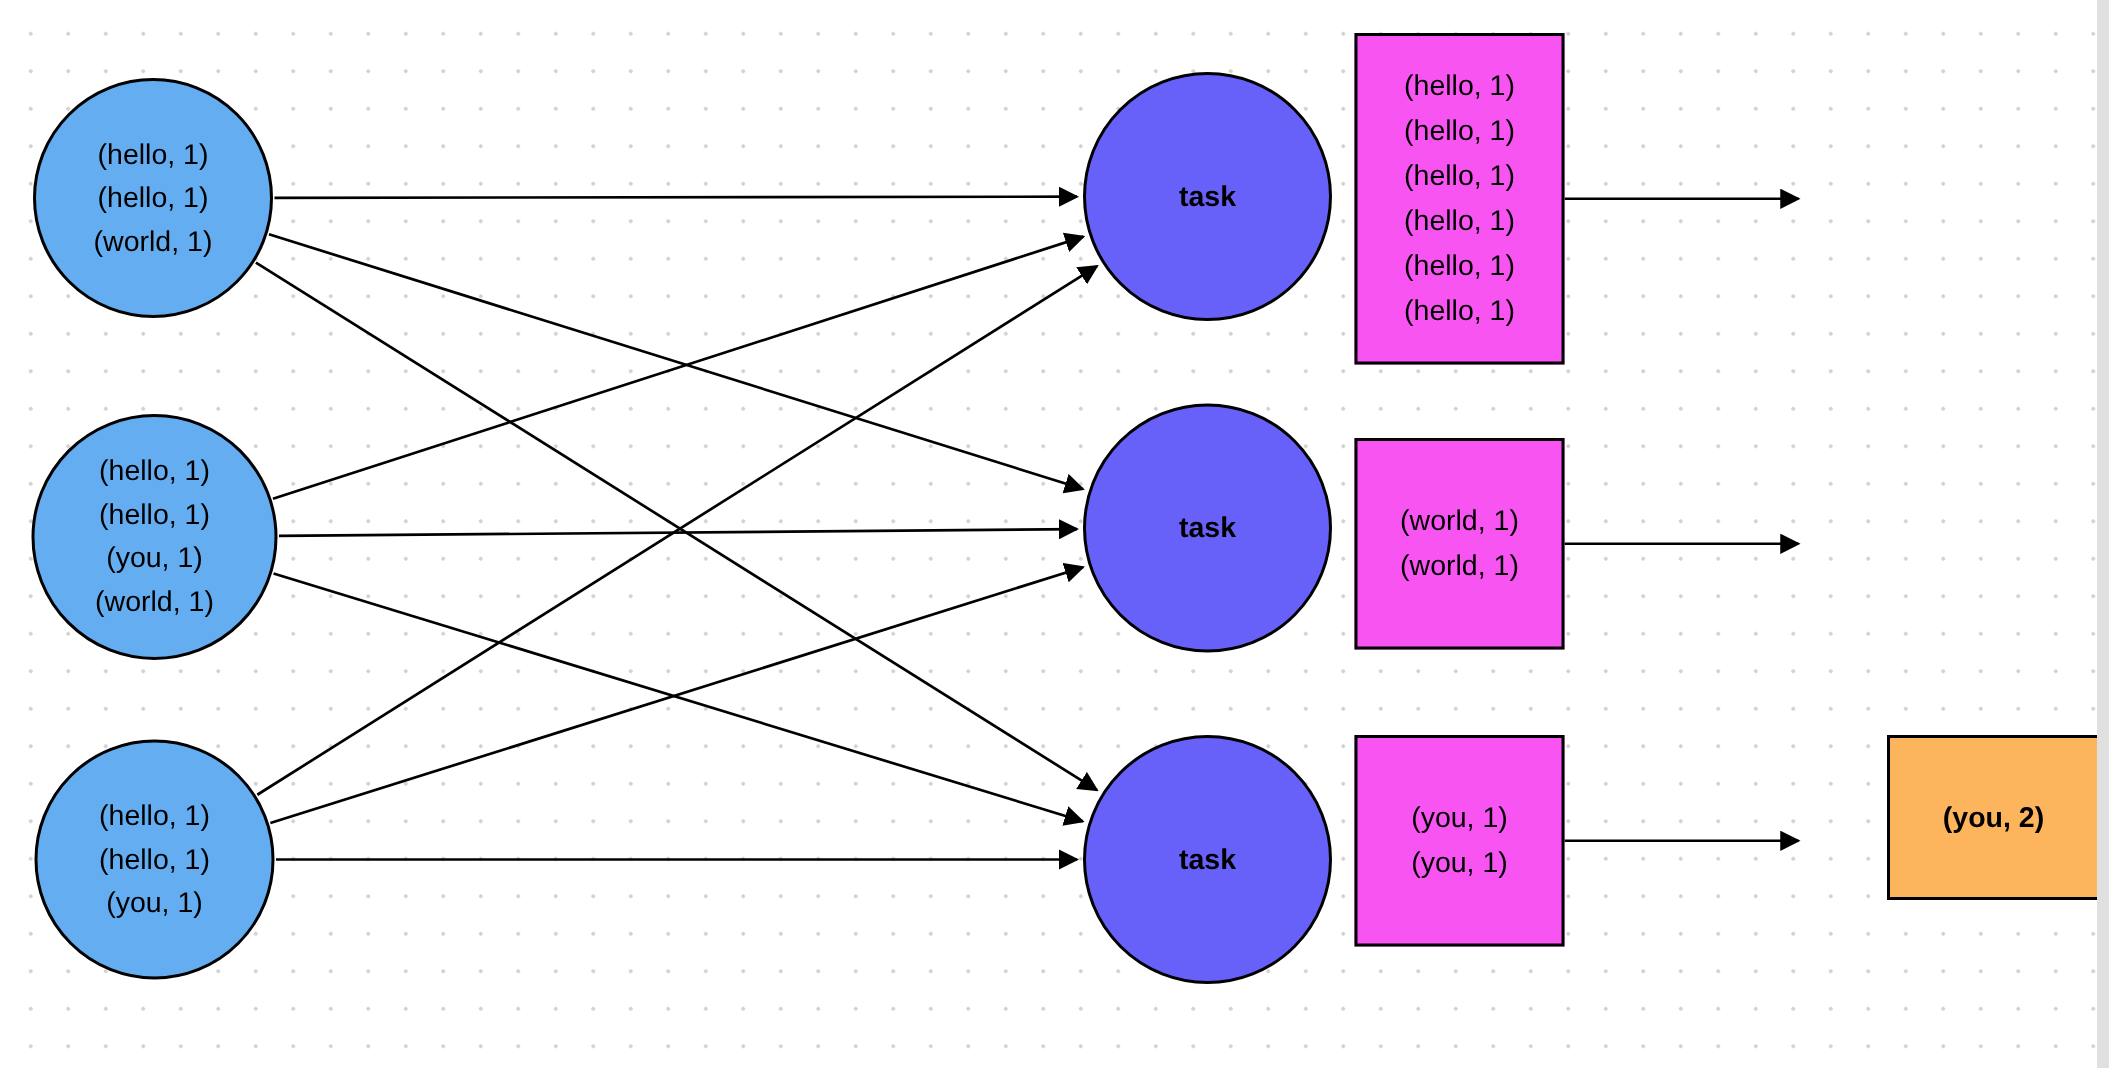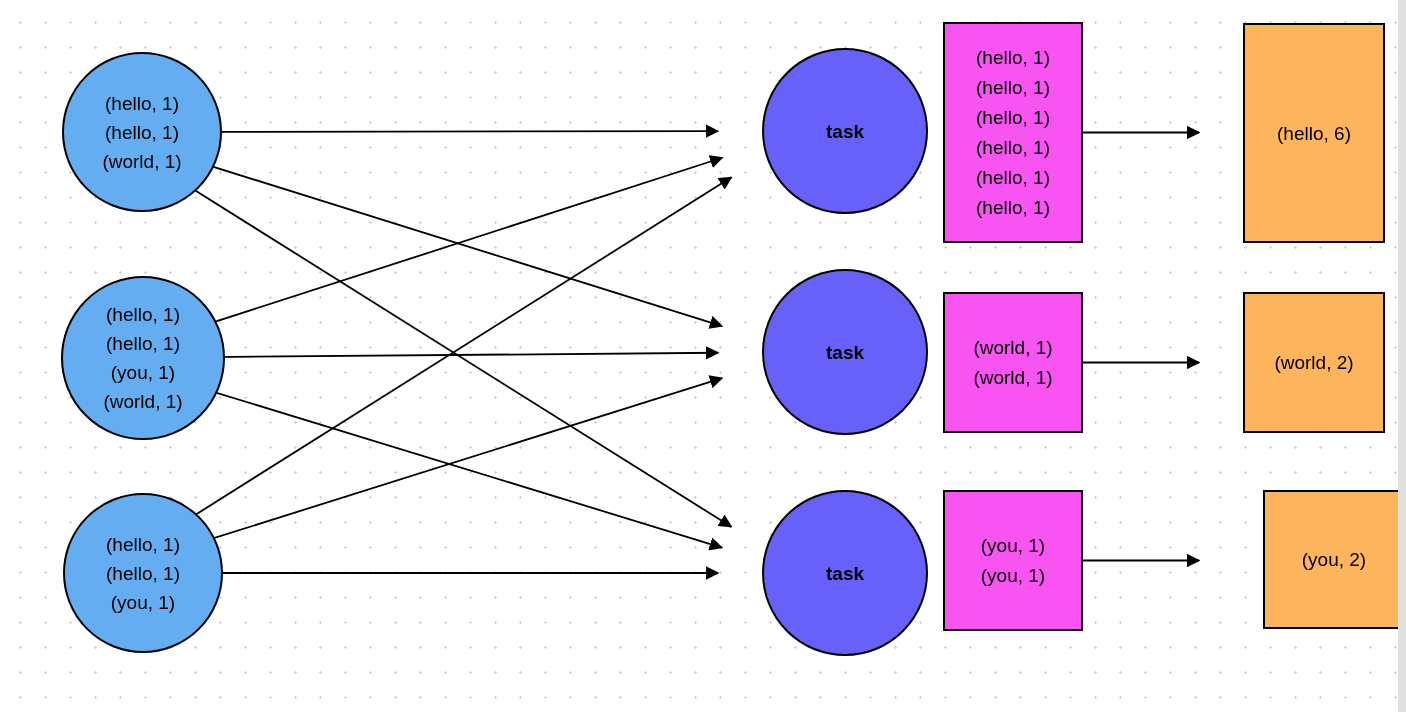--- a/index.html
+++ b/index.html
@@ -12,21 +12,21 @@
     position:relative; width:1406px; height:712px; overflow:hidden;
     font-family:"Liberation Sans", sans-serif; color:#000;
     background-color:#ffffff;
     background-image:radial-gradient(circle, var(--background-dot) 1.2px, rgba(0,0,0,0) 1.4px);
     background-size:25px 25px; background-position:8px 10px;
   }
   svg.edges{position:absolute; left:0; top:0; z-index:1;}
   .node{
     position:absolute; z-index:2; box-sizing:border-box;
     display:flex; flex-direction:column; align-items:center; justify-content:center;
-    font-size:19px; line-height:29px; text-align:center; white-space:nowrap;margin-left:40px;
+    font-size:19px; line-height:29px; text-align:center; white-space:nowrap;
   }
   .circle{border-radius:50%; border:2px solid var(--stroke);}
   .mapper{background:var(--mapper-fill);}
   .task{background:var(--task-fill);font-weight:bold;}
   .rect{border:2.5px solid var(--stroke);}
   .group{background:var(--group-fill); line-height:30px;}
   .result{background:var(--result-fill);}
   .right-edge{
     position:absolute; left:1398px; top:0; width:8px; height:712px;
     background:var(--window-edge); z-index:3;
@@ -95,24 +95,18 @@
     </div>
   <div class="node rect group" style="left:903px; top:292px; width:140px; height:141px;">
       <div>(world, 1)</div>
       <div>(world, 1)</div>
     </div>
   <div class="node rect group" style="left:903px; top:490px; width:140px; height:141px;">
       <div>(you, 1)</div>
       <div>(you, 1)</div>
     </div>
 
-  <div class="node rect result" style="left:1203px; top:23px;  width:142px; height:220px;">
-    <span>(hello, 6)</span>
-  </div>
-  <div class="node rect result" style="left:1203px; top:292px; width:142px; height:141px;">
-    <span>(world, 2)</span>
-  </div>
-  <div class="node rect result" style="left:1223px; top:490px; width:142px; height:139px;">
+  <div class="node rect result" style="left:1258px; top:490px; width:142px; height:110px;font-weight:bold;">
     <span>(you, 2)</span>
   </div>
 
   <div class="right-edge"></div>
 </div>
 
 </body></html>

